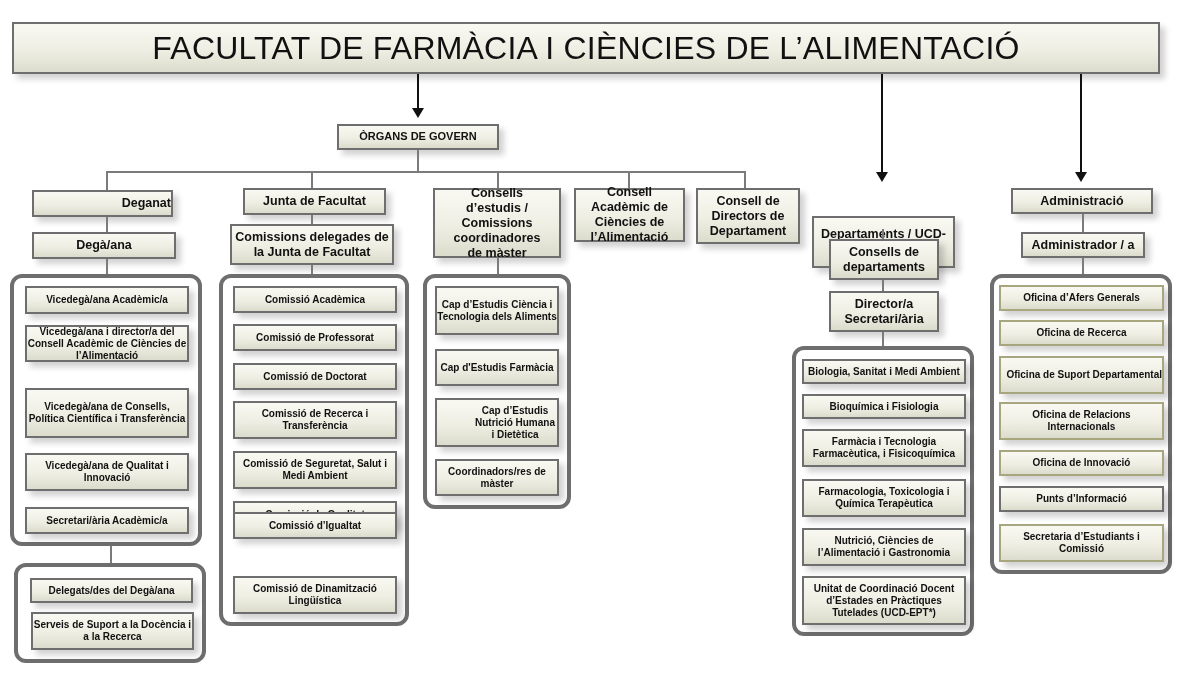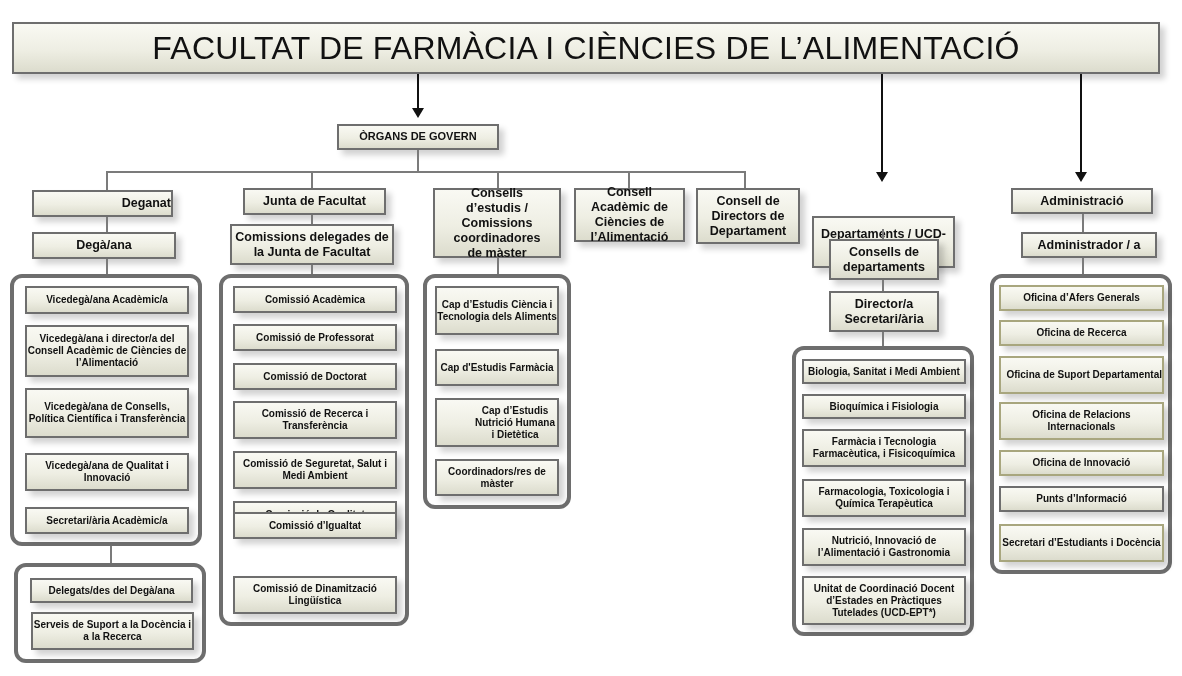--- a/index.html
+++ b/index.html
@@ -61,21 +61,21 @@
 <div class="line" style="left:106px;top:217px;width:2px;height:16px;"></div>
 <div class="box l1" style="left:32px;top:232px;width:144px;height:27px;">
   <span>Degà/ana</span>
 </div>
 <div class="line" style="left:106px;top:259px;width:2px;height:16px;"></div>
 
 <div class="group" style="left:10px;top:274px;width:192px;height:272px;"></div>
 <div class="box sm" style="left:25px;top:286px;width:164px;height:28px;">
   <span>Vicedegà/ana Acadèmic/a</span>
   </div>
-<div class="box sm" style="left:25px;top:325px;width:164px;height:52px;">
+<div class="box sm" style="left:25px;top:325px;width:164px;height:37px;">
   <span>Vicedegà/ana i director/a del Consell Acadèmic de Ciències de l’Alimentació</span>
   </div>
 <div class="box sm" style="left:25px;top:388px;width:164px;height:50px;">
   <span>Vicedegà/ana de Consells, Política Científica i Transferència</span>
   </div>
 <div class="box sm" style="left:25px;top:453px;width:164px;height:38px;">
   <span>Vicedegà/ana de Qualitat i Innovació</span>
   </div>
 <div class="box sm" style="left:25px;top:507px;width:164px;height:27px;">
   <span>Secretari/ària Acadèmic/a</span>
@@ -171,31 +171,31 @@
 <div class="box sm" style="left:802px;top:394px;width:164px;height:25px;">
   <span>Bioquímica i Fisiologia</span>
   </div>
 <div class="box sm" style="left:802px;top:429px;width:164px;height:38px;">
   <span>Farmàcia i Tecnologia Farmacèutica, i Fisicoquímica</span>
   </div>
 <div class="box sm" style="left:802px;top:479px;width:164px;height:38px;">
   <span>Farmacologia, Toxicologia i Química Terapèutica</span>
   </div>
 <div class="box sm" style="left:802px;top:528px;width:164px;height:38px;">
-  <span>Nutrició, Innovació de l’Alimentació i Gastronomia</span>
+  <span>Nutrició, Ciències de l’Alimentació i Gastronomia</span>
   </div>
 <div class="box sm" style="left:802px;top:576px;width:164px;height:49px;">
   <span>Unitat de Coordinació Docent d’Estades en Pràctiques Tutelades (UCD-EPT*)</span>
   </div>
 
 <div class="box l2" style="left:1011px;top:188px;width:142px;height:26px;">
   <span>Administració</span>
 </div>
 <div class="line" style="left:1082px;top:214px;width:2px;height:19px;"></div>
-<div class="box l2" style="left:1021px;top:232px;width:136px;height:26px;text-align:center;">
+<div class="box l2" style="left:1021px;top:232px;width:124px;height:26px;text-align:center;">
   <span>Administrador / a</span>
 </div>
 <div class="line" style="left:1082px;top:258px;width:2px;height:17px;"></div>
 
 <div class="group" style="left:990px;top:274px;width:182px;height:300px;"></div>
 <div class="box sm olive" style="left:999px;top:285px;width:165px;height:26px;">
   <span>Oficina d’Afers Generals</span>
   </div>
 <div class="box sm olive" style="left:999px;top:320px;width:165px;height:26px;">
   <span>Oficina de Recerca</span>
@@ -206,14 +206,14 @@
 <div class="box sm olive" style="left:999px;top:402px;width:165px;height:38px;">
   <span>Oficina de Relacions Internacionals</span>
   </div>
 <div class="box sm olive" style="left:999px;top:450px;width:165px;height:26px;">
   <span>Oficina de Innovació</span>
   </div>
 <div class="box sm" style="left:999px;top:486px;width:165px;height:26px;">
   <span>Punts d’Informació</span>
   </div>
 <div class="box sm olive" style="left:999px;top:524px;width:165px;height:38px;">
-  <span>Secretari d’Estudiants i Docència</span>
+  <span>Secretaria d’Estudiants i Comissió</span>
   </div>
 
 </body></html>

